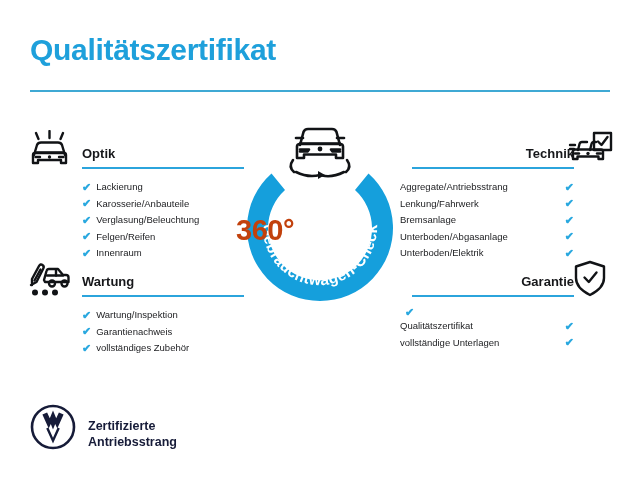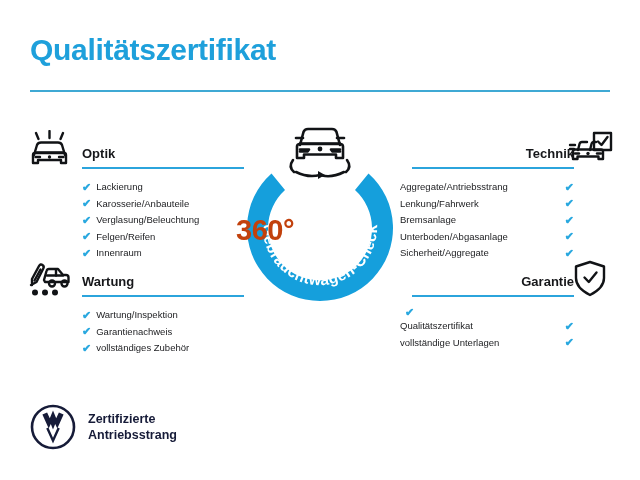--- a/index.html
+++ b/index.html
@@ -151,21 +151,21 @@
     color: #c2410c;
     letter-spacing: -0.5px;
   }
 
   
   .footer {
     position: absolute;
     left: 30px;
     top: 404px;
     display: flex;
-    align-items: center;
+    align-items: flex-end;
   }
   .vw-logo { width: 46px; height: 46px; flex: none; }
   .footer-text {
     margin-left: 12px;
     font-size: 12.5px;
     font-weight: bold;
     color: #161B38;
     line-height: 16px;
     white-space: nowrap;
   }
@@ -292,21 +292,21 @@
         </li>
         <li>
           <span>Bremsanlage</span>
           <span class="check">✔</span>
         </li>
         <li>
           <span>Unterboden/Abgasanlage</span>
           <span class="check">✔</span>
         </li>
         <li>
-          <span>Sicherheit/Aggregate</span>
+          <span>Unterboden/Elektrik</span>
           <span class="check">✔</span>
         </li>
       </ul>
     </div>
   </div>
 
   <div class="section sec-garantie">
     <div class="sec-icon">
       <svg viewBox="0 0 48 42" width="48" height="42">
         <g fill="none" stroke="#111316" stroke-width="2.4" stroke-linejoin="round" stroke-linecap="round">

